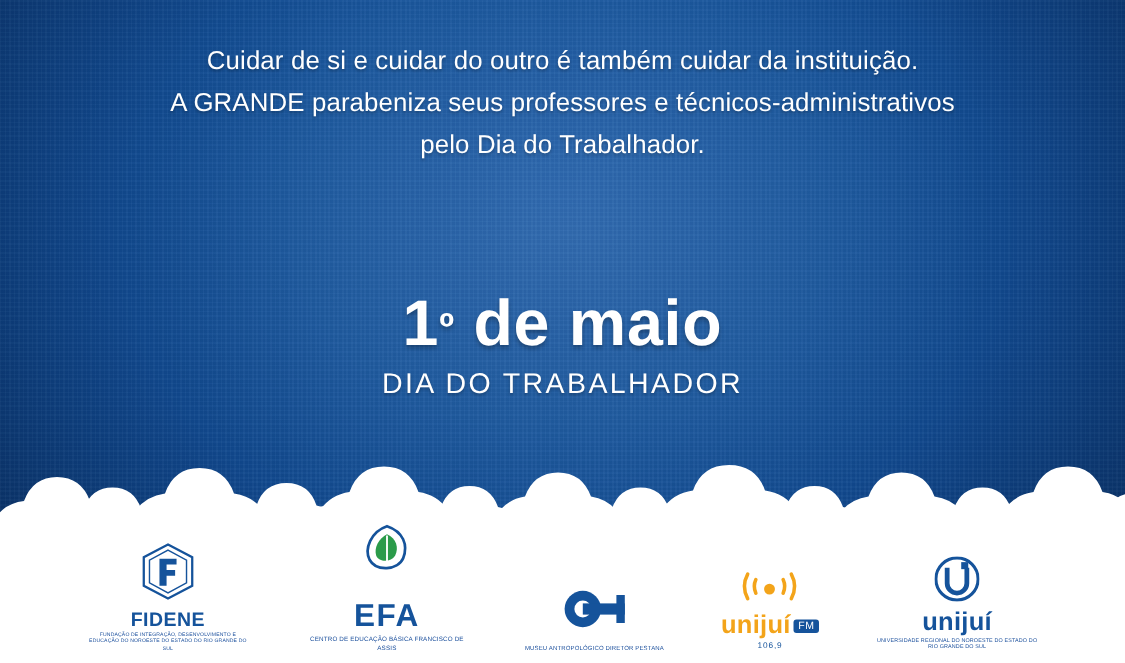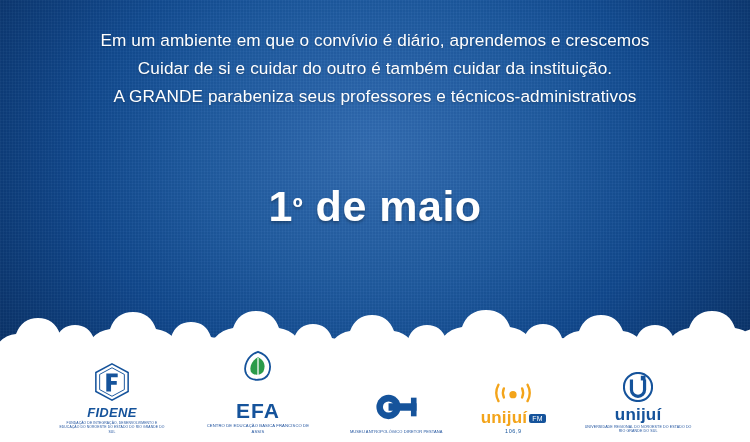--- a/index.html
+++ b/index.html
@@ -49,21 +49,21 @@
     font-size: 17.2px;
     line-height: 28px;
     letter-spacing: 0.1px;
     z-index: 3;
     text-shadow: 0 1px 2px rgba(0,0,0,0.25);
   }
   .message .line { display: block; white-space: nowrap; }
 
   .headline-wrap {
     position: absolute;
-    top: 182px;
+    top: 192px;
     left: 0;
     right: 0;
     text-align: center;
     z-index: 3;
   }
   .headline {
     color: #ffffff;
     font-size: 43px;
     font-weight: bold;
     line-height: 48px;
@@ -126,21 +126,21 @@
     color: #1b4f9c;
     font-size: 3.4px;
     line-height: 4.4px;
     text-align: center;
     margin-top: 2px;
     letter-spacing: 0.1px;
     max-width: 108px;
   }
 
   
-  .logo-fidene .name { font-size: 13px; margin-top: 1px; font-style: italic; }
+  .logo-fidene .name { font-size: 13px; margin-top: 1px; }
   
   .logo-efa .name { font-size: 21px; letter-spacing: 1px; margin-top: 12px; }
   .logo-efa .tag { font-size: 4.2px; line-height: 5.4px; }
   
   .logo-museu .tag { font-size: 4px; line-height: 5px; margin-top: 3px; }
   
   .logo-unijuifm .name { font-size: 17px; color: #f3a41a; letter-spacing: 0.2px; }
   .logo-unijuifm .fmbox {
     display: inline-block;
     background: #15539b;
@@ -156,27 +156,28 @@
   
   .logo-unijui .name { font-size: 17px; letter-spacing: 0.2px; }
   .logo-unijui .tag { font-size: 3.6px; line-height: 4.6px; }
 </style>
 </head>
 <body>
 
 <div id="poster">
 
   <div class="message">
-    <span class="line">Em um ambiente em que o convívio é diário, aprendemos e crescemos</span>
     <span class="line">Cuidar de si e cuidar do outro é também cuidar da instituição.</span>
     <span class="line">A GRANDE parabeniza seus professores e técnicos-administrativos</span>
+    <span class="line">pelo Dia do Trabalhador.</span>
   </div>
 
   <div class="headline-wrap">
     <div class="headline"><span>1</span><span class="sup">º</span><span> de maio</span></div>
+    <div class="subhead">DIA DO TRABALHADOR</div>
   </div>
 
   <div class="crowd">
     <svg viewBox="0 0 750 160" xmlns="http://www.w3.org/2000/svg" aria-hidden="true">
       <g fill="#ffffff">
 
         <rect x="0" y="74" width="750" height="86"></rect>
 
         <g opacity="1">
           <path d="M-10,80 q6,-26 26,-28 q6,-16 22,-16 q16,0 22,16 q20,2 26,28 z"></path>

